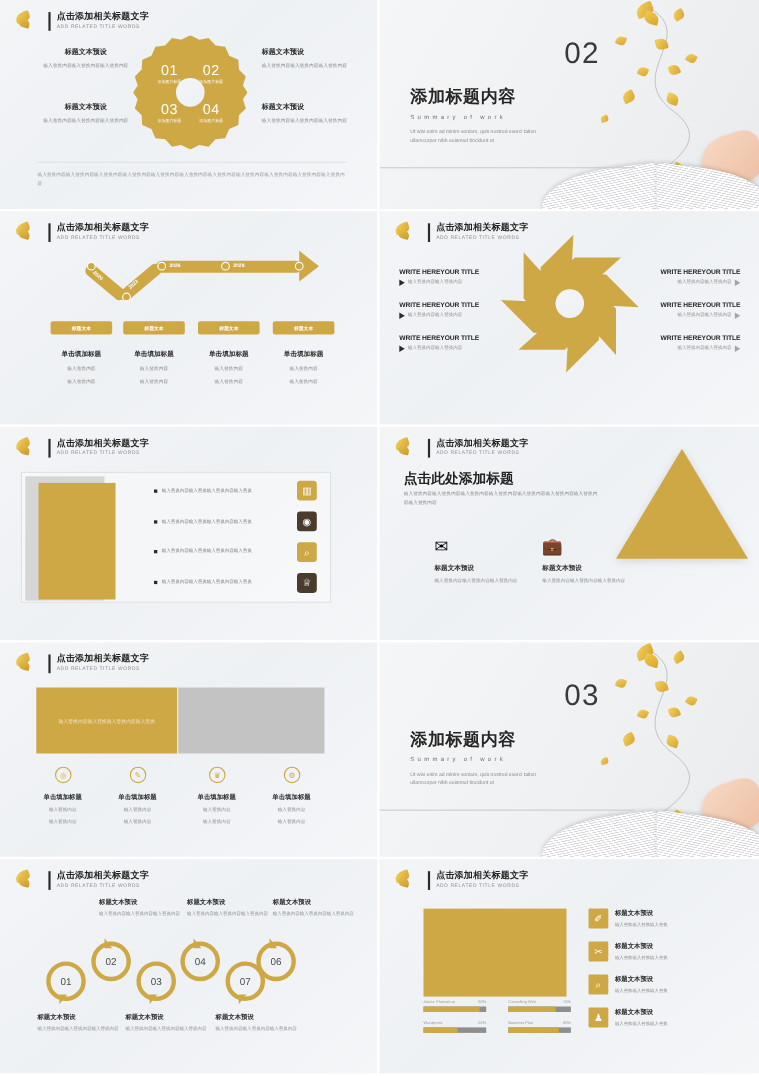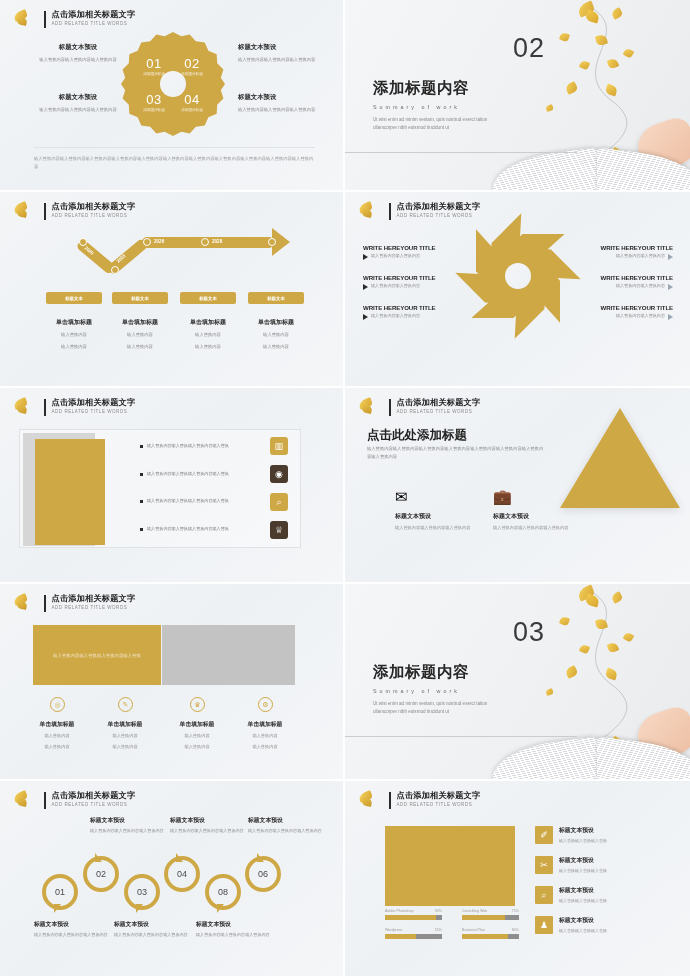--- a/index.html
+++ b/index.html
@@ -689,22 +689,22 @@
       <div class="txts">
         <div class="t1">点击添加相关标题文字</div>
         <div class="t2">ADD RELATED TITLE WORDS</div>
       </div>
     </div>
 
     <div class="ring" style="left:42px;top:93px;">01</div>
     <div class="ring up" style="left:83px;top:75px;">02</div>
     <div class="ring" style="left:124px;top:93px;">03</div>
     <div class="ring up" style="left:164px;top:75px;">04</div>
-    <div class="ring" style="left:205px;top:93px;">08</div>
-    <div class="ring up" style="left:245px;top:75px;">06</div>
+    <div class="ring" style="left:205px;top:93px;">07</div>
+    <div class="ring up" style="left:233px;top:75px;">06</div>
 
     <div class="ncol" style="left:34px;top:139px;">
       <div class="h">标题文本预设</div>
       <div class="p">输入替换内容输入替换内容输入替换内容</div>
     </div>
     <div class="ncol" style="left:90px;top:35px;">
       <div class="h">标题文本预设</div>
       <div class="p">输入替换内容输入替换内容输入替换内容</div>
     </div>
     <div class="ncol" style="left:114px;top:139px;">

